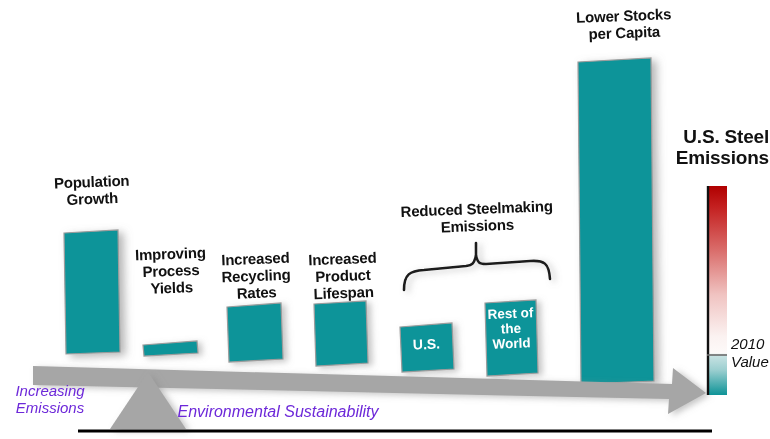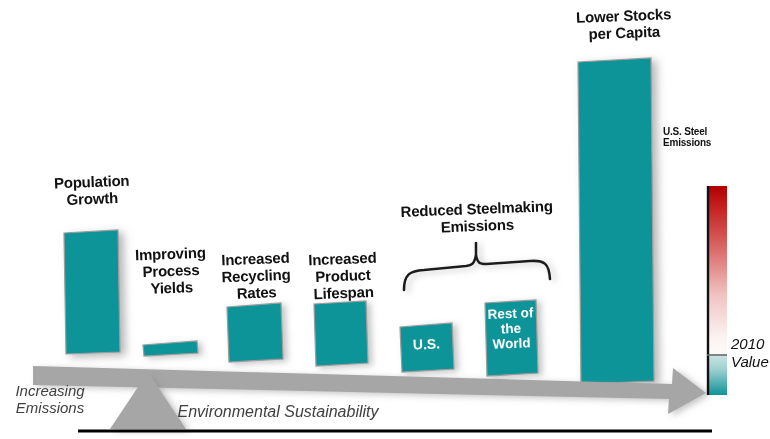--- a/index.html
+++ b/index.html
@@ -19,21 +19,21 @@
     color:#111111;
     white-space:pre-line;
     letter-spacing:-0.2px;
   }
   .ital{
     position:absolute;
     font-style:italic;
     font-weight:normal;
     text-align:center;
     line-height:1.15;
-    color:#404040;
+    color:#6d28d9;
     white-space:pre-line;
   }
   .barlabel{
     position:absolute;
     color:#ffffff;
     font-weight:bold;
     text-align:center;
     line-height:1.12;
     white-space:pre-line;
     pointer-events:none;
@@ -125,21 +125,21 @@
 
   <div class="lbl" style="left:381px;top:201px;width:192px;font-size:15px;transform:rotate(-2.2deg);">Reduced Steelmaking
 Emissions</div>
 
   <div class="barlabel" style="left:400px;top:337px;width:53px;font-size:14px;transform:rotate(-2.2deg);">U.S.</div>
 
   <div class="barlabel" style="left:484px;top:306px;width:54px;font-size:13.5px;transform:rotate(-2.2deg);">Rest of
 the
 World</div>
 
-  <div class="lbl" style="left:663px;top:126px;width:106px;font-size:10px;text-align:left;">U.S. Steel
+  <div class="lbl" style="left:663px;top:126px;width:106px;font-size:19px;text-align:right;">U.S. Steel
 Emissions</div>
 
   <div class="cbtext" style="left:731px;top:335px;width:46px;font-size:15px;">2010
 Value</div>
 
   <div class="ital" style="left:2px;top:382px;width:96px;font-size:15px;">Increasing
 Emissions</div>
 
   <div class="ital" style="left:148px;top:403px;width:260px;font-size:16px;text-align:center;">Environmental Sustainability</div>
 

